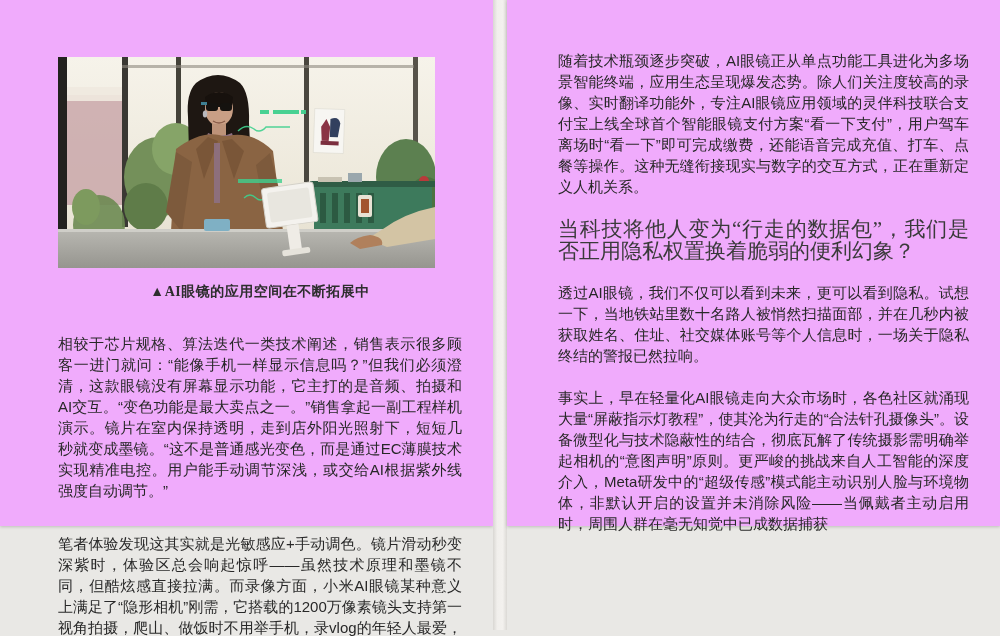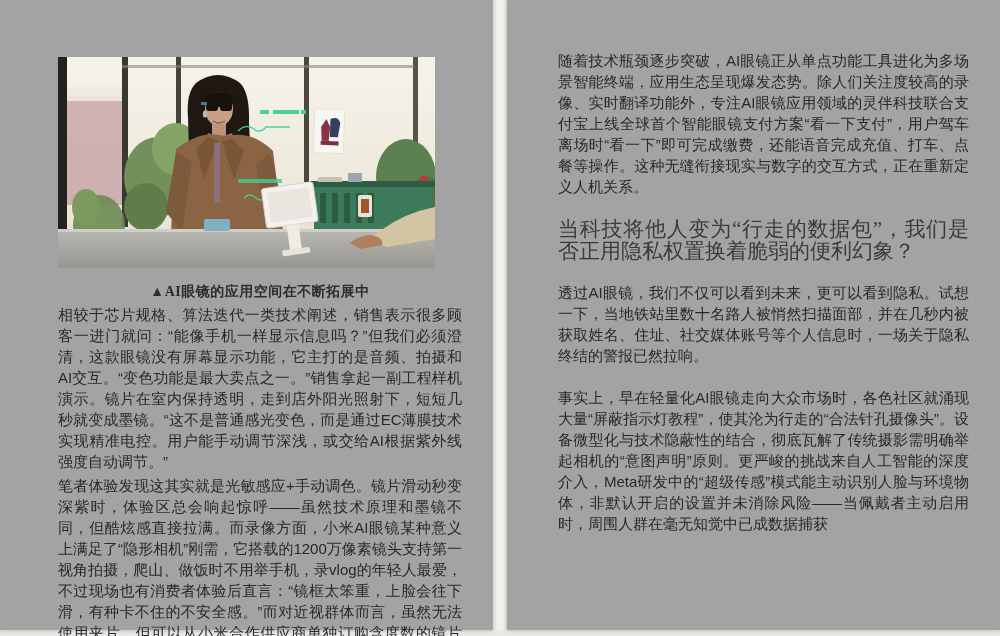--- a/index.html
+++ b/index.html
@@ -10,22 +10,22 @@
   }
   .doc {
     position: relative;
     width: 1000px;
     height: 636px;
     background: #e9e8e5;
     overflow: hidden;
     display: flex;
   }
   .page {
-    background: #a3a3a3;
-    height: 630px;
+    background: #f0abfc;
+    height: 526px;
     box-shadow: 0 1px 3px rgba(0,0,0,0.18);
     flex: 0 0 auto;
   }
   .page-left  { width: 493px; padding: 57px 31px 12px 58px; }
   .gutter {
     width: 14px; height: 630px; flex: 0 0 auto;
     background: linear-gradient(90deg, #d9d7d3 0%, #f1efec 30%, #f3f1ee 70%, #dbd9d5 100%);
   }
   .page-right { width: 493px; padding: 50px 31px 0 51px; }
 
@@ -42,21 +42,21 @@
     font-weight: bold;
     font-size: 14px;
     color: #2e2e2e;
     letter-spacing: 0.5px;
   }
   p.body {
     font-size: 15px;
     line-height: 21px;
     color: #282828;
     text-align: justify;
-    margin-top: 3px;
+    margin-top: 32px;
   }
   .page-right p.body { margin-top: 0; margin-bottom: 21px; }
   p.quote {
     font-family: "Liberation Serif", "DejaVu Serif", serif;
     font-size: 21px;
     line-height: 22px;
     color: #3a3a3a;
     text-align: justify;
     margin-bottom: 20px;
   }

